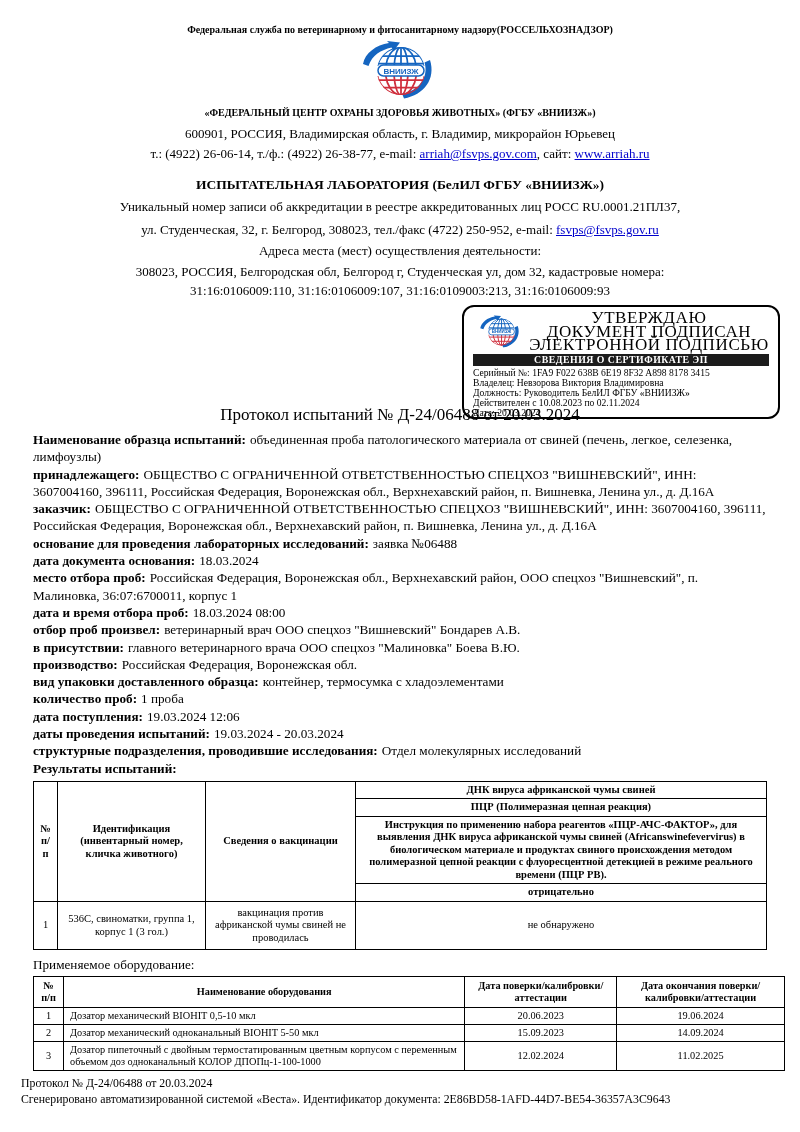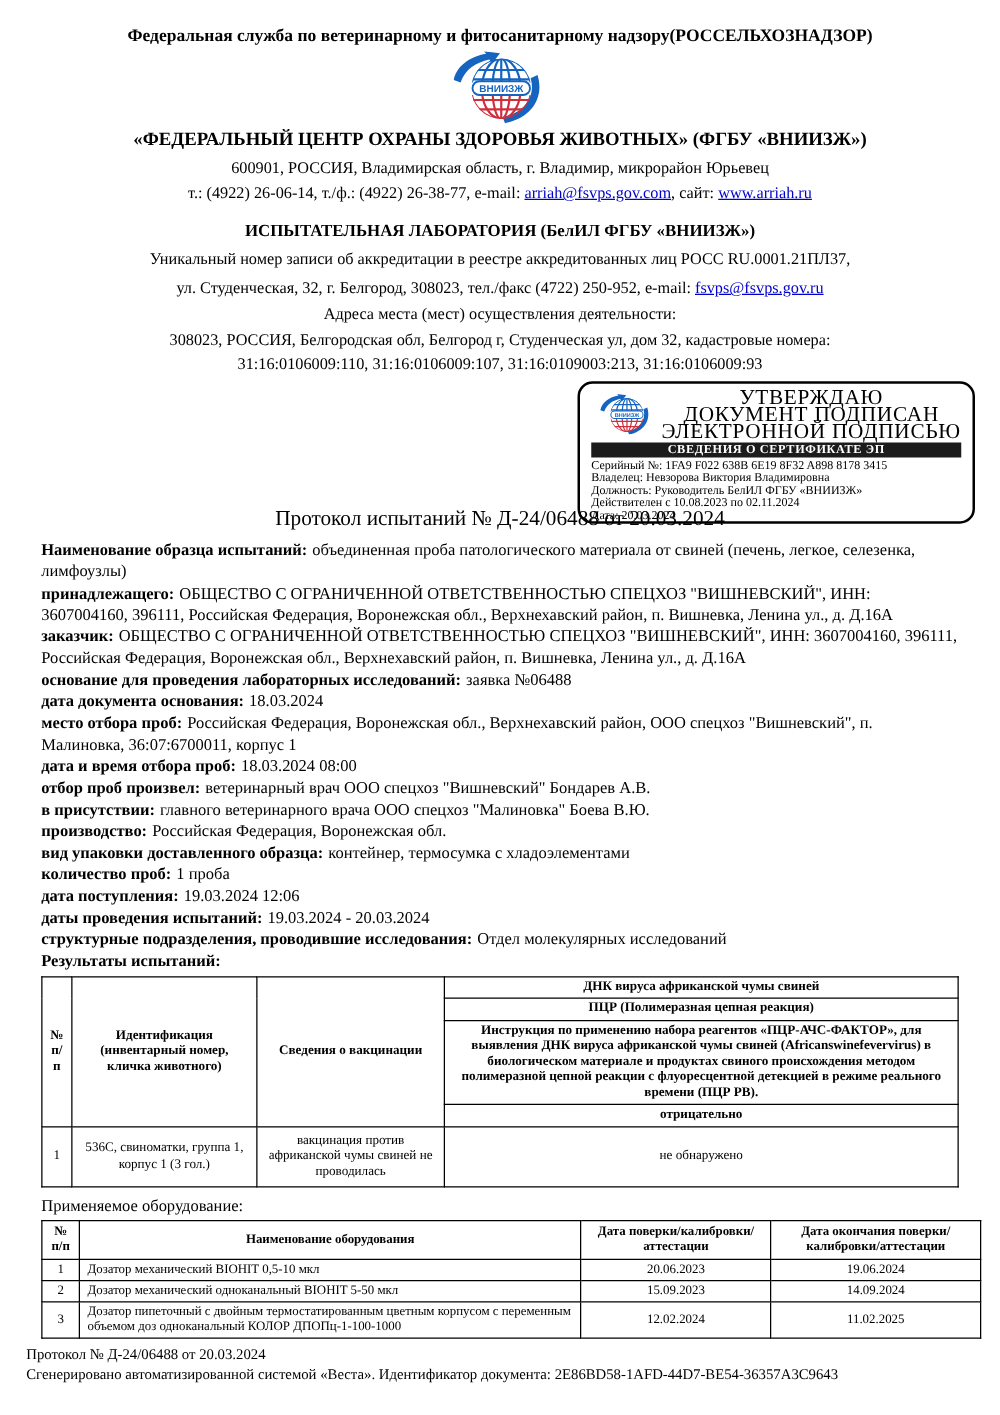--- a/index.html
+++ b/index.html
@@ -7,24 +7,24 @@
   .page {
     width:800px; height:1132px; margin:0 auto; background:#ffffff;
     font-family:"Liberation Serif","DejaVu Serif",serif; color:#000;
     position:relative; overflow:hidden;
   }
   .center { text-align:center; }
   .b { font-weight:bold; }
   a.doc-link { color:#0000cc; text-decoration:underline; cursor:pointer; }
 
   
-  .agency       { padding-top:22px; font-size:14px; line-height:15px; font-weight:bold; }
+  .agency       { padding-top:22px; font-size:10px; line-height:15px; font-weight:bold; }
   .logo-wrap    { margin-top:4px; height:58px; }
   .fed-type     { margin-top:2px; font-size:13px;  line-height:14px; font-weight:bold; }
-  .fed-name     { margin-top:6px; font-size:15px;line-height:15px; font-weight:bold; }
+  .fed-name     { margin-top:6px; font-size:10px;line-height:15px; font-weight:bold; }
   .fed-addr     { margin-top:6px; font-size:13px;  line-height:15px; }
   .fed-contacts { margin-top:5px; font-size:13px;  line-height:15px; }
   .lab-title    { margin-top:16px; font-size:13.5px; line-height:15px; font-weight:bold; }
   .lab-accr     { margin-top:8px; font-size:13px; line-height:14px; }
   .lab-addr     { margin-top:8px; font-size:13px; line-height:15px; }
   .act-label    { margin-top:7px; font-size:13px; line-height:14px; }
   .act-addr     { margin-top:7px; font-size:13px; line-height:14px; }
   .cadastral    { margin-top:5px; font-size:13px; line-height:13px; }
 
   

